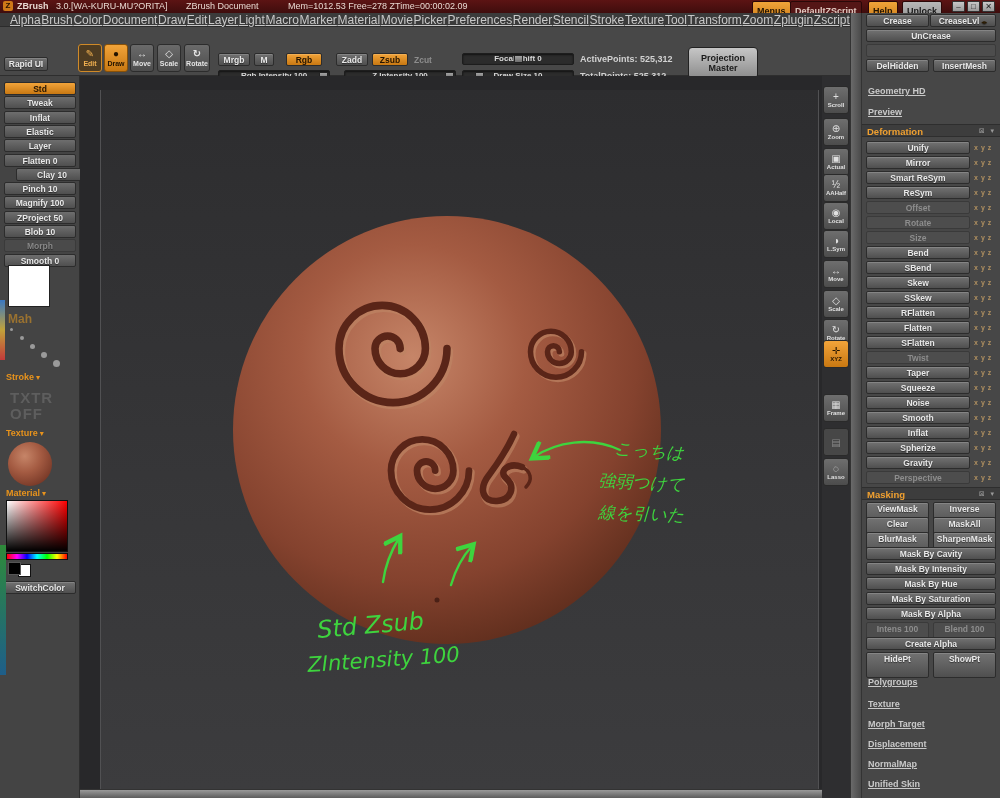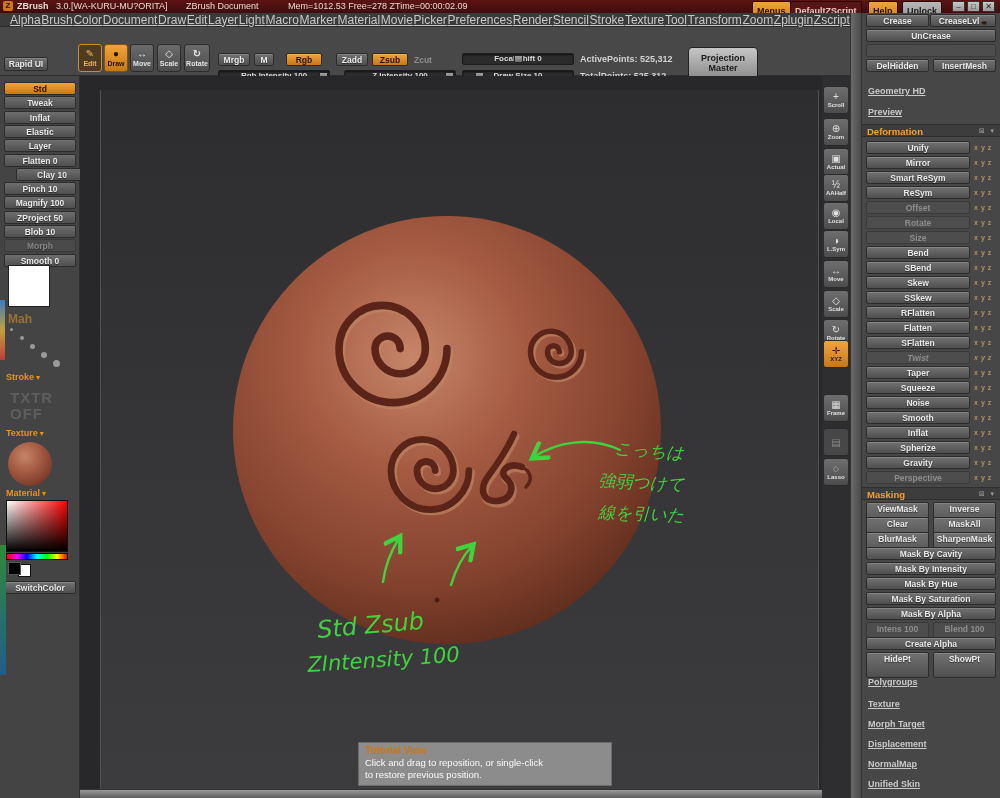--- a/index.html
+++ b/index.html
@@ -292,25 +292,20 @@
       </g>
       <g fill="#3ed43e" font-style="italic" font-family="DejaVu Sans, sans-serif">
         <text x="534" y="378" font-size="17" transform="rotate(4 534 378)">こっちは</text>
         <text x="518" y="410" font-size="17" transform="rotate(3 518 410)">強弱つけて</text>
         <text x="518" y="442" font-size="17" transform="rotate(2 518 442)">線を引いた</text>
         <text x="238" y="562" font-size="24" transform="rotate(-5 238 562)">Std Zsub</text>
         <text x="228" y="596" font-size="21" transform="rotate(-4 228 596)">ZIntensity 100</text>
       </g>
     </svg>
 
-    <div class="tooltip">
-      <div class="tt-title">Tutorial View</div>
-      <div class="tt-body">Click and drag to reposition, or single-click</div>
-      <div class="tt-body">to restore previous position.</div>
-    </div>
 
     <div class="bottombar"></div>
   </div>
 
   <div class="side-toolbar" id="side-toolbar">
       <div class="side-btn" style="top: 10px;">
         <span class="s-icon">+</span>
         <span class="s-label">Scroll</span>
       </div>
       <div class="side-btn" style="top: 42px;">
@@ -489,21 +484,21 @@
           </div>
         </div>
         <div class="def-row" style="top: 195px;">
           <div class="btn def-btn">SFlatten</div>
           <div class="axes">
             <span class="ax">x</span>
             <span class="ax">y</span>
             <span class="ax">z</span>
           </div>
         </div>
-        <div class="def-row" style="top: 210px; font-style: italic;">
+        <div class="def-row" style="top: 210px;">
           <div class="btn def-btn dimmed">Twist</div>
           <div class="axes">
             <span class="ax">x</span>
             <span class="ax">y</span>
             <span class="ax">z</span>
           </div>
         </div>
         <div class="def-row" style="top: 225px;">
           <div class="btn def-btn">Taper</div>
           <div class="axes">

